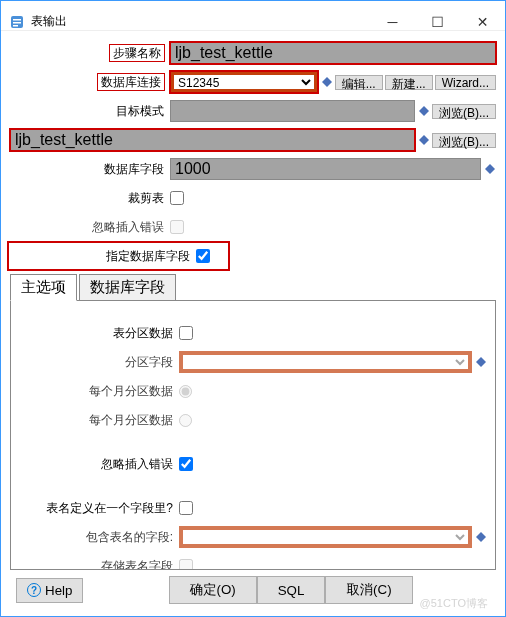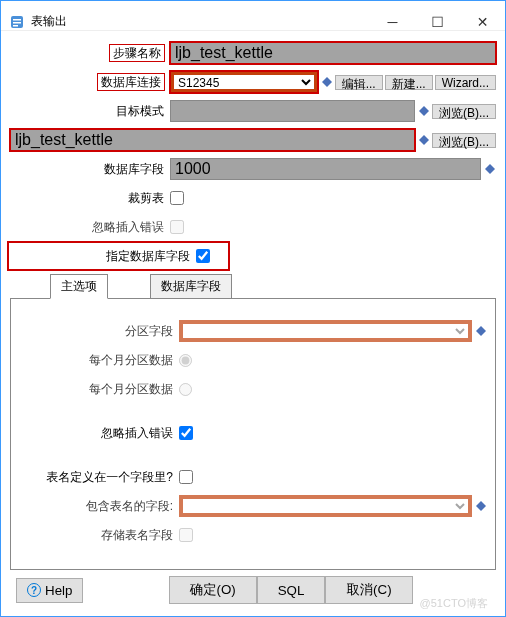--- a/index.html
+++ b/index.html
@@ -15,21 +15,21 @@
     .form-label { width: 160px; text-align: right; padding-right: 6px; font-size: 12px; color: #000; }
     .form-label.disabled-text { color: #404040; }
     .form-input { flex: 1; height: 22px; border: 1px solid #888; padding: 0 4px; font-size: 16px; background: #a3a3a3; }
     .form-select { flex: 1; height: 22px; border: 4px solid #c2410c; font-size: 12px; background: #fff; }
     .highlight-red { outline: 2px solid #c00; outline-offset: -1px; }
     .btn-small { height: 15px; padding: 0 6px; background: #e1e1e1; border: 1px solid #adadad; font-size: 12px; margin-left: 2px; cursor: pointer; }
     .checkbox { width: 14px; height: 14px; }
     .diamond-icon { width: 12px; height: 12px; margin-left: 3px; display: inline-flex; align-items: center; justify-content: center; }
     .diamond-icon svg { width: 12px; height: 12px; }
     .tabs { display: flex; position: relative; top: 1px; z-index: 2; }
-    .tab { padding: 3px 10px; border: 1px solid #888; font-size: 12px; cursor: pointer; background: #f0f0f0; margin-right: 2px; margin-left: 40px; }
+    .tab { padding: 3px 10px; border: 1px solid #888; font-size: 15px; cursor: pointer; background: #f0f0f0; margin-right: 2px; }
     .tab.active { background: #fff; border-bottom: 1px solid #fff; }
     .tab-panel { flex: 1; border: 1px solid #888; padding: 20px 8px 8px; overflow: auto; }
     .bottom-bar { display: flex; align-items: center; padding: 6px; gap: 8px; }
     .help-btn { padding: 4px 10px; background: #e1e1e1; border: 1px solid #adadad; cursor: pointer; display: flex; align-items: center; gap: 4px; }
     .help-btn .qm { width: 14px; height: 14px; border-radius: 50%; border: 1px solid #0078d7; color: #0078d7; font-size: 10px; display: inline-flex; align-items: center; justify-content: center; font-weight: bold; }
     .bottom-center { flex: 1; display: flex; justify-content: center; }
     .action-btn { padding: 4px 20px; background: #e1e1e1; border: 1px solid #adadad; cursor: pointer; }
     .label-hl { outline: 1px solid #c00; padding: 1px 3px; }
     .spacer-row { height: 15px; }
     .watermark { position: absolute; bottom: 6px; right: 18px; color: #d4d4d4; font-size: 11px; pointer-events: none; }
@@ -114,20 +114,24 @@
       <input type="checkbox" class="checkbox" checked="" style="">
     </div>
 
     <div class="tabs">
       <div class="tab active">主选项</div>
       <div class="tab">数据库字段</div>
     </div>
 
     <div class="tab-panel">
       <div class="form-row">
+        <span class="form-label">表分区数据</span>
+        <input type="checkbox" class="checkbox" style="">
+      </div>
+      <div class="form-row">
         <span class="form-label disabled-text">分区字段</span>
         <select class="form-select" disabled=""></select>
         <span class="diamond-icon">
             <svg viewBox="0 0 12 12">
               <path d="M6 1 L11 6 L6 11 L1 6 Z" fill="#4a70b8"></path>
             </svg>
           </span>
       </div>
       <div class="form-row">
         <span class="form-label disabled-text">每个月分区数据</span>

